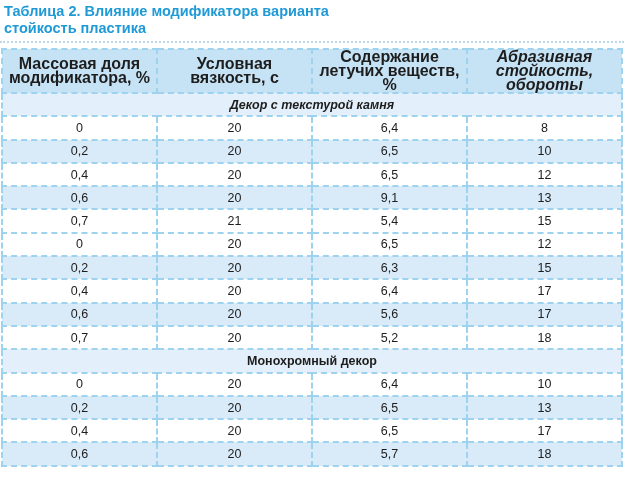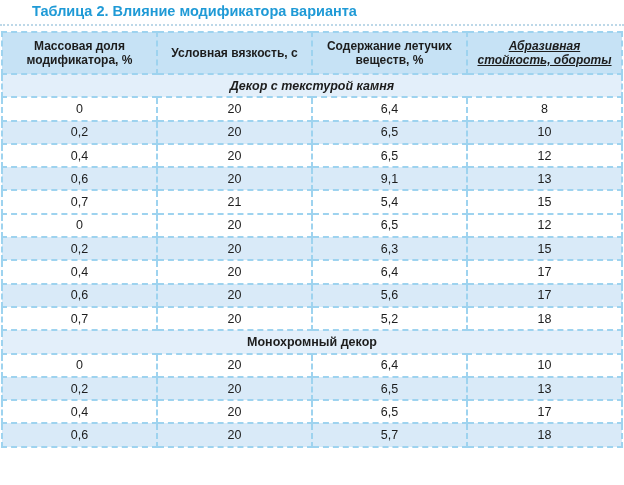--- a/index.html
+++ b/index.html
@@ -18,21 +18,20 @@
     font-family:"Liberation Sans",sans-serif;
     color:var(--text-color);
     overflow:hidden;
   }
   .title{
     color:var(--title-color);
     font-weight:bold;
     font-size:14.5px;
     line-height:17px;
     padding:3px 14px 0 4px;
-    margin-left:28px;
   }
   .title .tline{display:block;}
   .rule{
     border-top:2px dotted #bdd8e8;
     margin-top:4px;
     height:0;
   }
   table{
     border-collapse:collapse;
     table-layout:fixed;
@@ -40,46 +39,47 @@
     margin:5px auto 0 auto;
   }
   th,td{
     border:2px dashed var(--border-color);
     padding:0 5px;
     text-align:center;
     vertical-align:middle;
   }
   th{
     background:var(--header-bg);
-    font-size:12px;
+    font-size:16px;
     font-weight:bold;
     height:40px;
     line-height:14px;
   }
-  th.italic{font-style:italic;text-decoration:underline;}
+  th.italic{font-style:italic;}
   tr.section-row td{
     background:var(--section-bg);
     font-size:12.5px;
     font-weight:bold;
     height:21.3px;
   }
   tr.section-row.italic td{font-style:italic;margin-left:32px;}
   td.cell{
     background:var(--row-bg);
     font-size:12.5px;
     height:21.3px;
   }
   tr.alt td.cell{background:var(--row-alt-bg);}
 </style>
 </head>
 <body>
 
 <div>
   <div class="title">
     <span class="tline">Таблица 2. Влияние модификатора варианта</span>
+    <span class="tline">стойкость пластика</span>
   </div>
   <div class="rule"></div>
   <table>
     <thead>
       <tr>
           <th>Массовая доля модификатора, %</th>
           <th>Условная вязкость, с</th>
           <th>Содержание летучих веществ, %</th>
           <th class="italic">Абразивная стойкость, обороты</th>
         </tr>

